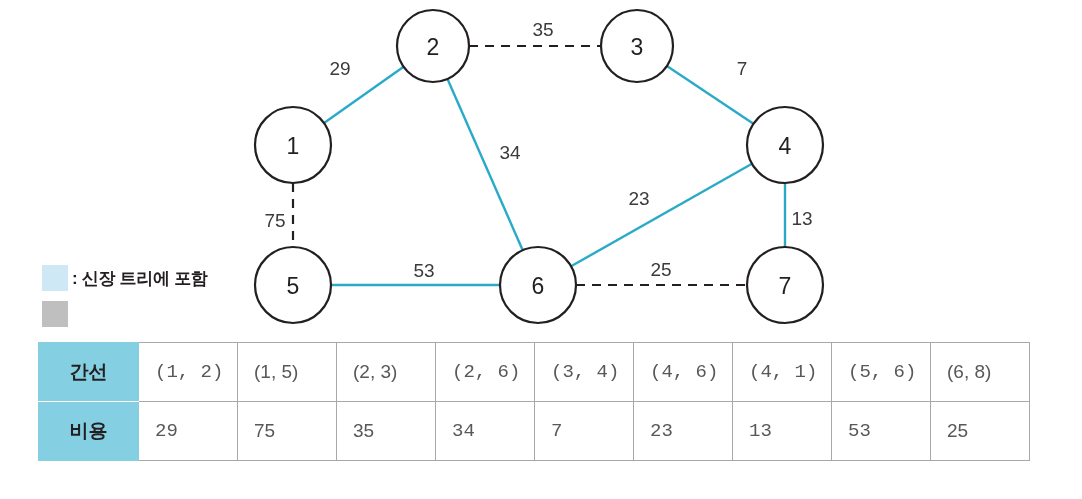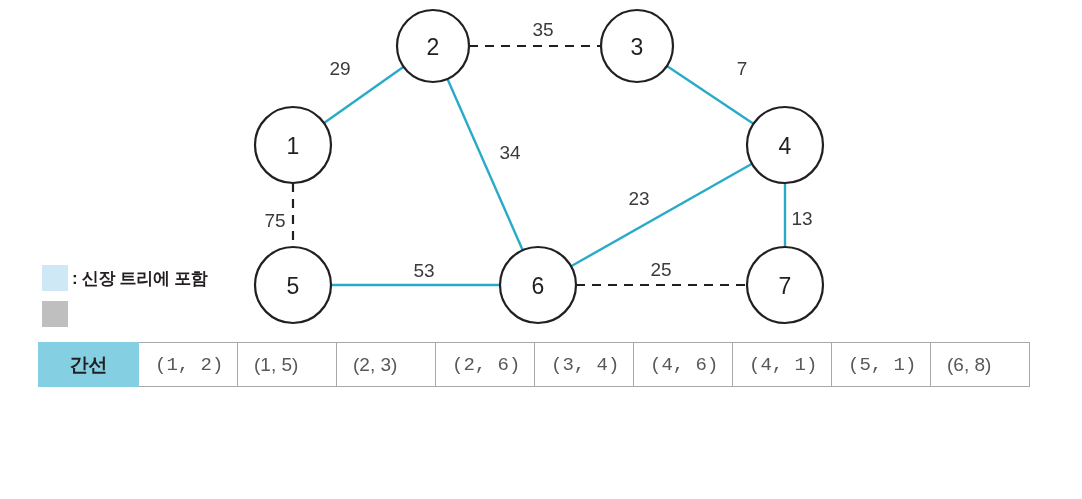--- a/index.html
+++ b/index.html
@@ -73,21 +73,21 @@
     vertical-align: middle;
   }
   #edge-table th.rowhead {
     width: 100px;
     background: #85cfe2;
     border: 1px solid #85cfe2;
     border-bottom: 1px solid #ffffff;
     color: #231f20;
     font-weight: bold;
     text-align: center;
-    padding: 8px;
+    padding: 16px;
     font-size: 19px;
   }
   #edge-table tr:last-child th.rowhead { border-bottom: 1px solid #85cfe2; }
   td.in-tree { color: #29abc8; font-family: Liberation Mono, monospace; }
   td.not-in-tree { color: #58585b; }
   .node-circle { fill: #ffffff; stroke: #231f20; stroke-width: 2.2; }
   .node-label { font-family: "Liberation Sans", sans-serif; font-size: 23px; fill: #231f20; text-anchor: middle; dominant-baseline: central; }
   .edge-in { stroke: #29abc8; stroke-width: 2.4; fill: none; }
   .edge-out { stroke: #231f20; stroke-width: 2.2; fill: none; stroke-dasharray: 9 7; }
   .edge-weight { font-family: "Liberation Sans", sans-serif; font-size: 19px; fill: #3b3b3d; text-anchor: middle; dominant-baseline: central; }
@@ -166,17 +166,29 @@
   <tbody id="edge-table-body">
       <tr>
         <th class="rowhead">간선</th>
         <td class="in-tree">(1, 2)</td>
         <td class="not-in-tree">(1, 5)</td>
         <td class="not-in-tree">(2, 3)</td>
         <td class="in-tree">(2, 6)</td>
         <td class="in-tree">(3, 4)</td>
         <td class="in-tree">(4, 6)</td>
         <td class="in-tree">(4, 1)</td>
-        <td class="in-tree">(5, 1)</td>
+        <td class="in-tree">(5, 6)</td>
         <td class="not-in-tree">(6, 8)</td>
+      </tr>
+      <tr>
+        <th class="rowhead">비용</th>
+        <td class="in-tree">29</td>
+        <td class="not-in-tree">75</td>
+        <td class="not-in-tree">35</td>
+        <td class="in-tree">34</td>
+        <td class="in-tree">7</td>
+        <td class="in-tree">23</td>
+        <td class="in-tree">13</td>
+        <td class="in-tree">53</td>
+        <td class="not-in-tree">25</td>
       </tr>
     </tbody>
 </table>
 
 </body></html>

